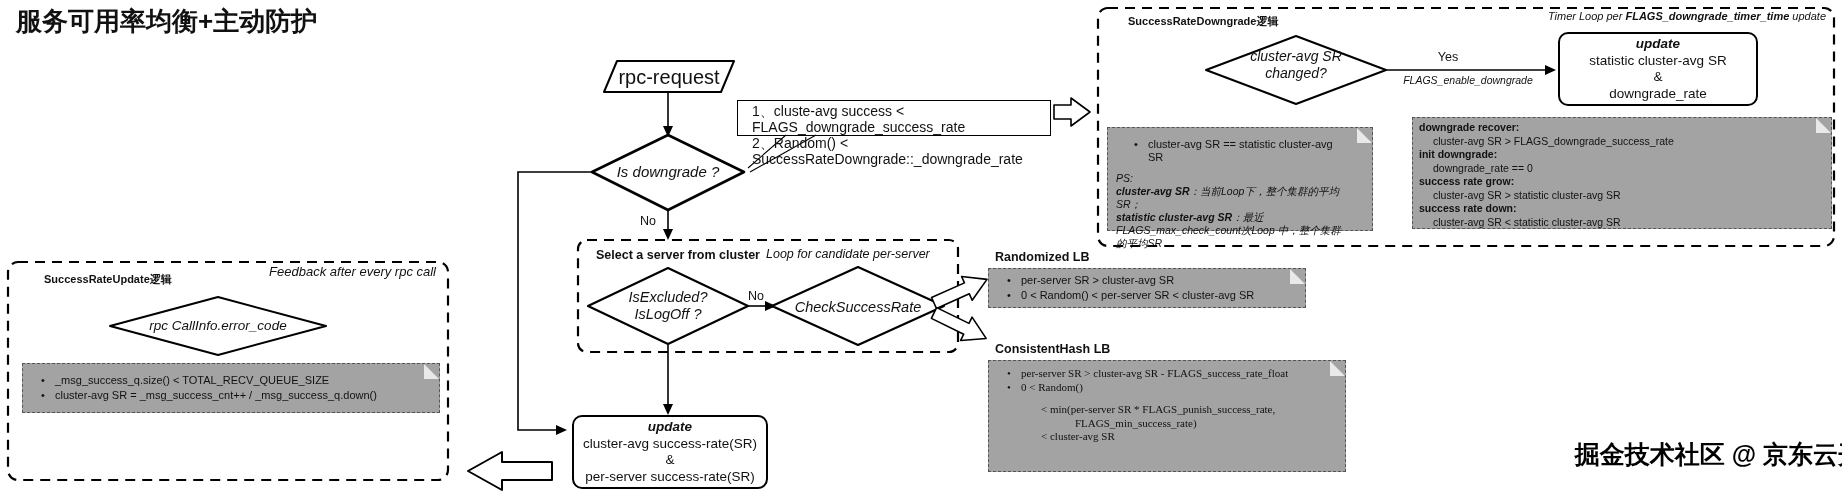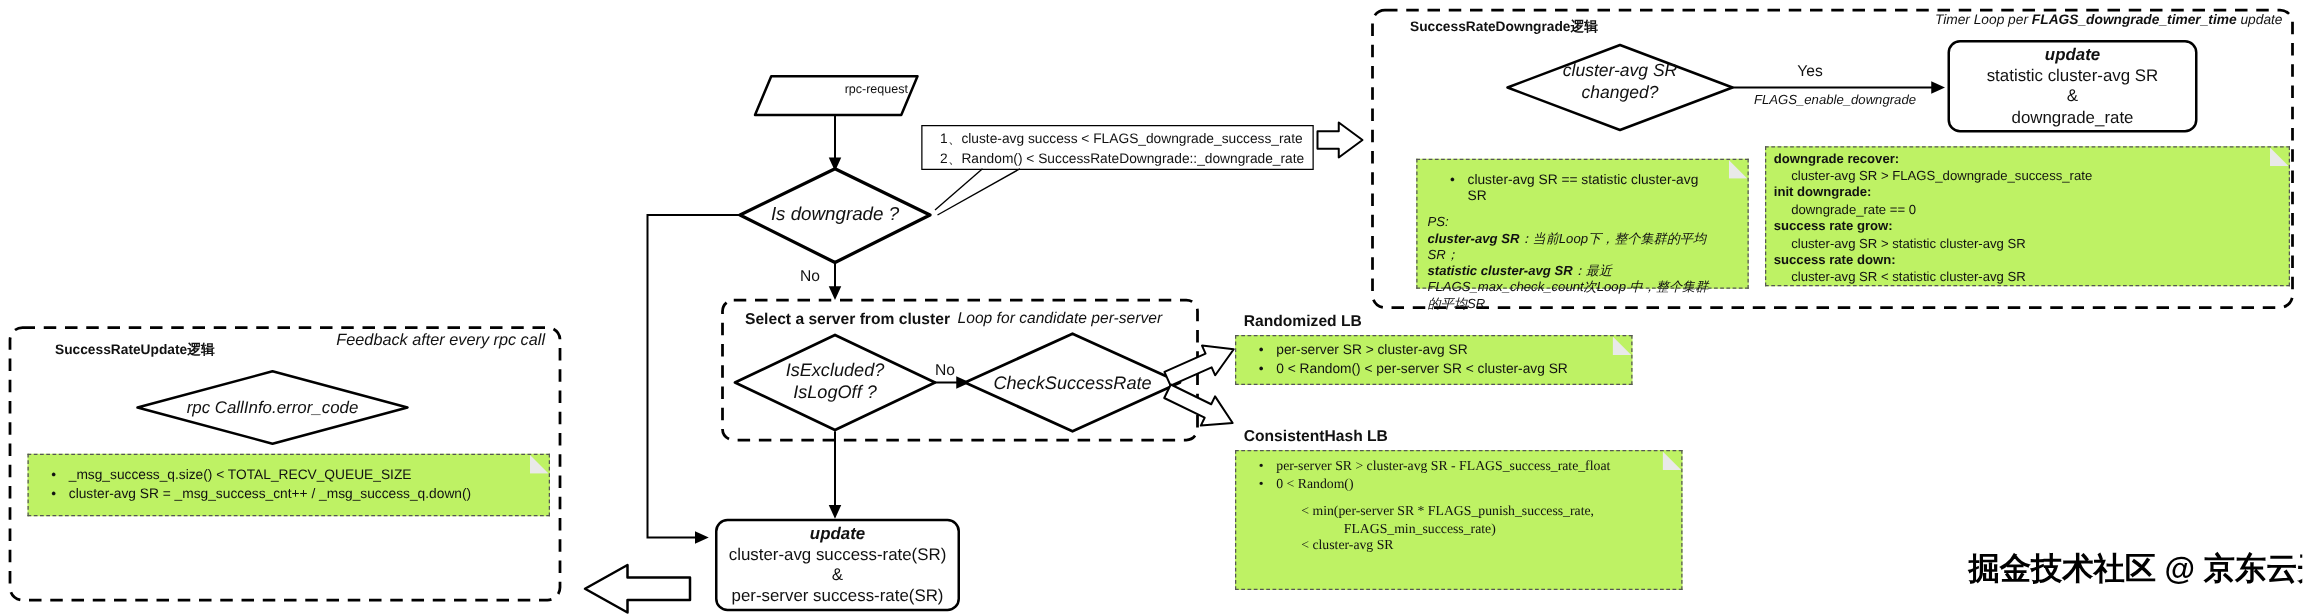--- a/index.html
+++ b/index.html
@@ -3,21 +3,21 @@
 <meta charset="utf-8">
 <style>
   html,body{margin:0;padding:0;background:#fff;}
   #stage{position:relative;width:1842px;height:492px;background:#fff;overflow:hidden;
          font-family:"Liberation Sans","DejaVu Sans",sans-serif;color:#111;}
   .abs{position:absolute;}
   svg{position:absolute;left:0;top:0;}
   .ctr{text-align:center;}
   .it{font-style:italic;}
   .bd{font-weight:bold;}
-  .note{position:absolute;border:1.4px dashed #555;background:#bef264;box-sizing:border-box;}
+  .note{position:absolute;border:1.4px dashed #555;background:#a3a3a3;box-sizing:border-box;}
   .fold{position:absolute;top:0;right:0;width:15px;height:15px;background:#e9e9e9;
         clip-path:polygon(0 0,100% 100%,0 100%);border:0;}
   .bline{position:relative;padding-left:32px;}
   .bline::before{content:"•";position:absolute;left:18px;top:0;}
   .roundbox{position:absolute;border:2.5px solid #000;border-radius:10px;background:#fff;
             box-sizing:border-box;text-align:center;}
   .dlabel{position:absolute;text-align:center;font-style:italic;}
   .small{font-size:11px;line-height:15px;}
 </style>
 </head>
@@ -68,27 +68,28 @@
     <polygon points="218,297 326,326 218,355 110,326" fill="#fff" stroke="#000" stroke-width="2" stroke-linejoin="round"></polygon>
 
     <rect x="1098" y="8" width="736" height="238" rx="10" fill="none" stroke="#000" stroke-width="2.2" stroke-dasharray="10,7"></rect>
 
     <polygon points="1296,36 1386,70 1296,104 1206,70" fill="#fff" stroke="#000" stroke-width="2" stroke-linejoin="round"></polygon>
 
     <line x1="1386" y1="70" x2="1548" y2="70" stroke="#000" stroke-width="1.6"></line>
     <polygon points="1556,70 1545,65 1545,75" fill="#000"></polygon>
   </svg>
 
+  <div class="abs bd" style="left:16px;top:4px;font-size:26px;">服务可用率均衡+主动防护</div>
 
-  <div class="abs ctr" style="left:636px;top:66px;width:130px;font-size:10px;">rpc-request</div>
+  <div class="abs ctr" style="left:604px;top:66px;width:130px;font-size:20px;">rpc-request</div>
 
   <div class="dlabel" style="left:592px;top:163px;width:152px;font-size:15px;">Is downgrade ?</div>
   <div class="abs ctr" style="left:628px;top:214px;width:40px;font-size:12.5px;">No</div>
 
-  <div class="abs" style="left:737px;top:100px;width:314px;height:36px;border:1.5px solid #000;box-sizing:border-box;padding:2px 4px 0 14px;font-size:11px;line-height:16px;">
+  <div class="abs" style="left:737px;top:100px;width:314px;height:36px;border:1.5px solid #000;box-sizing:border-box;padding:2px 4px 0 14px;font-size:14px;line-height:16px;">
     <div>1、cluste-avg success &lt; FLAGS_downgrade_success_rate</div>
     <div>2、Random() &lt; SuccessRateDowngrade::_downgrade_rate</div>
   </div>
 
   <div class="abs bd" style="left:596px;top:248px;font-size:12.5px;">Select a server from cluster</div>
   <div class="abs it" style="left:766px;top:247px;width:182px;font-size:12.5px;text-align:left;">Loop for candidate per-server</div>
 
   <div class="dlabel" style="left:588px;top:289px;width:160px;font-size:14.5px;line-height:17px;">
     <div>IsExcluded?</div>
     <div>IsLogOff ?</div>
@@ -142,21 +143,21 @@
   <div class="abs ctr" style="left:1426px;top:50px;width:44px;font-size:12.5px;">Yes</div>
   <div class="abs it ctr" style="left:1388px;top:74px;width:160px;font-size:10.5px;">FLAGS_enable_downgrade</div>
 
   <div class="roundbox" style="left:1558px;top:32px;width:200px;height:74px;padding-top:2px;font-size:13.5px;line-height:16.5px;">
     <div class="bd it">update</div>
     <div>statistic cluster-avg SR</div>
     <div>&amp;</div>
     <div>downgrade_rate</div>
   </div>
 
-  <div class="note" style="left:1133px;top:127px;width:266px;height:104px;font-size:10.5px;line-height:13px;padding:4px 24px 0 8px;">
+  <div class="note" style="left:1107px;top:127px;width:266px;height:104px;font-size:10.5px;line-height:13px;padding:4px 24px 0 8px;">
     <span class="fold"></span>
     <div class="bline" style="margin:6px 0 8px 0;font-size:11px;">cluster-avg SR == statistic cluster-avg SR</div>
     <div class="it">PS:</div>
     <div><span class="bd it">cluster-avg SR</span><span class="it">：当前Loop下，整个集群的平均SR；</span></div>
     <div><span class="bd it">statistic cluster-avg SR</span><span class="it">：最近FLAGS_max_check_count次Loop 中，整个集群的平均SR</span></div>
   </div>
 
   <div class="note" style="left:1412px;top:117px;width:420px;height:112px;font-size:10.5px;line-height:13.5px;padding:3px 6px 0 6px;">
     <span class="fold"></span>
     <div class="bd">downgrade recover:</div>

